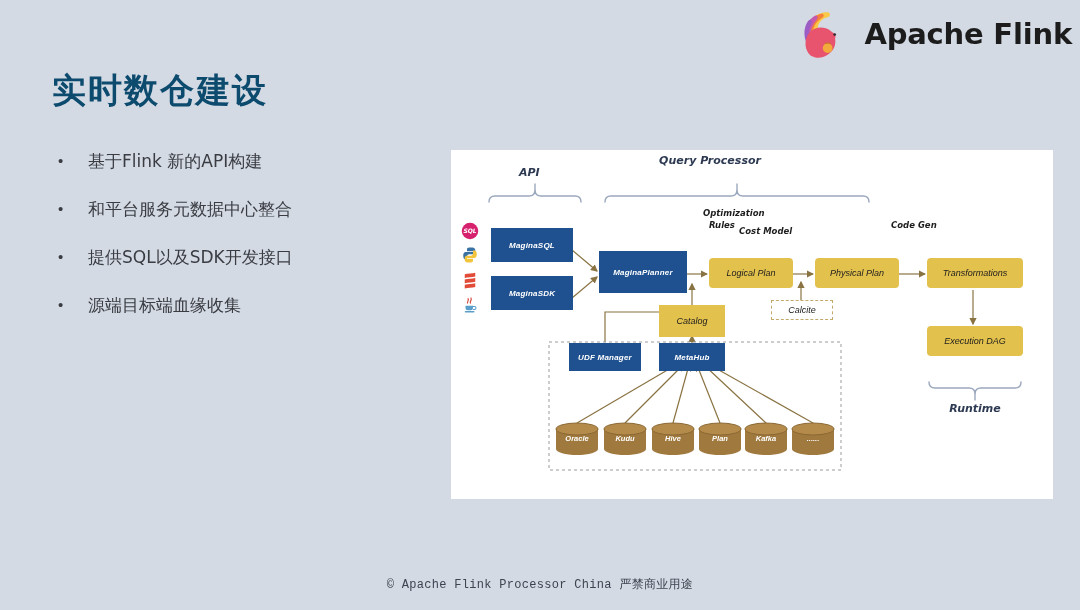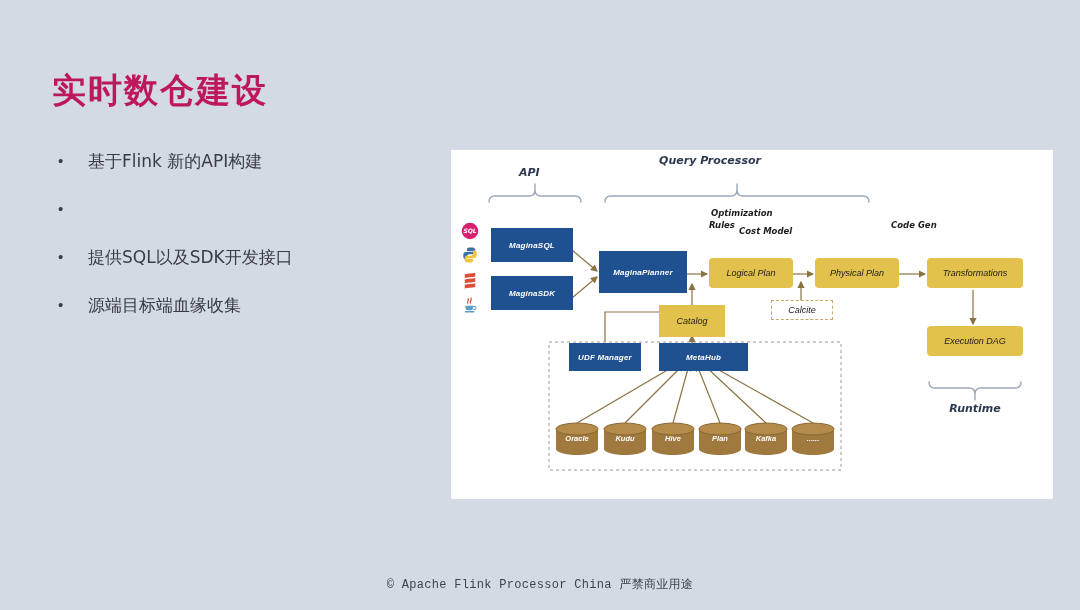--- a/index.html
+++ b/index.html
@@ -15,21 +15,21 @@
   .brand{position:absolute;top:8px;right:8px;display:flex;align-items:center;gap:10px;}
   .brand-logo{width:56px;height:52px;display:block;}
   .brand-text{
     font-size:29px;font-weight:bold;color:#1c1c1c;letter-spacing:-0.2px;
     font-family:"DejaVu Sans",sans-serif;
   }
 
   
   .title{
     position:absolute;left:52px;top:68px;
-    font-size:34px;font-weight:bold;color:#be185d;
+    font-size:34px;font-weight:bold;color:#0c4a6e;
     letter-spacing:2px;
     font-family:"DejaVu Sans",sans-serif;
   }
 
   
   .bullets{position:absolute;left:58px;top:148px;width:380px;}
   .bullet{display:flex;align-items:flex-start;margin-bottom:22px;}
   .bullet-dot{
     width:14px;flex:0 0 14px;color:#3a3c42;font-size:15px;line-height:26px;text-align:left;
   }
@@ -81,30 +81,45 @@
     font-family:"Liberation Mono","DejaVu Sans Mono",monospace;
     font-size:12px;color:#3d4350;letter-spacing:.3px;
   }
   .footer .cn{font-family:"DejaVu Sans",sans-serif;}
 </style>
 </head>
 <body>
 
 <div class="slide">
 
+  <div class="brand">
+    <svg class="brand-logo" viewBox="0 0 100 96">
+      <path d="M18 34c4-18 22-27 34-26 8 1 6 8 1 9-9 2-14 7-17 14-2 6-2 12-1 17z" fill="#f9c846"></path>
+      <path d="M14 42c1-16 14-28 26-31 6-2 8 4 3 7-10 6-15 14-17 24-1 5-1 10 0 14z" fill="#f4803c"></path>
+      <path d="M12 52c-2-16 6-31 16-37 5-3 9 1 5 6-8 9-12 19-12 30 0 5 1 9 2 13z" fill="#c35ab0"></path>
+      <path d="M13 62c-5-14-3-29 4-38 4-5 9-2 6 4-5 11-6 22-4 32z" fill="#9b5cc4"></path>
+      <path d="M22 88c-12-10-13-30-3-42 9-11 27-13 38-5 10 7 13 21 8 32-6 13-22 22-36 18z" fill="#e8536d"></path>
+      <path d="M54 45c5-2 11 0 13 5 2 6-2 11-7 12-6 1-11-3-11-9 0-4 2-7 5-8z" fill="#e8536d"></path>
+      <circle cx="66" cy="49" r="2.6" fill="#3b2a2f"></circle>
+      <path d="M44 74c0-5 4-9 9-9s9 4 9 9-4 9-9 9-9-4-9-9z" fill="#f4a93c"></path>
+      <path d="M48 66c2-2 8-2 10 0" stroke="#c57a22" stroke-width="2" fill="none"></path>
+    </svg>
+    <div class="brand-text">Apache Flink</div>
+  </div>
 
   <div class="title">实时数仓建设</div>
 
   <div class="bullets">
     <div class="bullet">
       <div class="bullet-dot">•</div>
       <div class="bullet-txt">基于Flink 新的API构建</div>
     </div>
     <div class="bullet">
       <div class="bullet-dot">•</div>
+      <div class="bullet-txt">和平台服务元数据中心整合</div>
     </div>
     <div class="bullet">
       <div class="bullet-dot">•</div>
       <div class="bullet-txt">提供SQL以及SDK开发接口</div>
     </div>
     <div class="bullet">
       <div class="bullet-dot">•</div>
       <div class="bullet-txt">源端目标端血缘收集</div>
     </div>
   </div>
@@ -154,21 +169,21 @@
           <path d="M286,40 L286,34"></path>
           <path d="M478,232 q0,6 6,6 L518,238 q6,0 6,6 q0,-6 6,-6 L564,238 q6,0 6,-6"></path>
           <path d="M524,244 L524,250"></path>
         </g>
       </svg>
 
       <div class="grp-label" style="left:68px;top:16px;">API</div>
       <div class="grp-label" style="left:237px;top:4px;transform:translateX(-50%);margin-left:22px;">Query Processor</div>
       <div class="grp-label" style="left:524px;top:252px;transform:translateX(-50%);">Runtime</div>
 
-      <div class="ann" style="left:260px;top:58px;">Optimization</div>
+      <div class="ann" style="left:252px;top:58px;">Optimization</div>
       <div class="ann" style="left:258px;top:70px;">Rules</div>
       <div class="ann" style="left:288px;top:76px;">Cost Model</div>
       <div class="ann" style="left:440px;top:70px;">Code Gen</div>
 
       <svg class="ico" style="left:10px;top:72px;" viewBox="0 0 24 24">
         <circle cx="12" cy="12" r="11" fill="#d6216f"></circle>
         <text x="12" y="15" font-size="8" fill="#fff" text-anchor="middle" font-family="DejaVu Sans, sans-serif" font-weight="bold">SQL</text>
       </svg>
       <svg class="ico" style="left:10px;top:96px;" viewBox="0 0 24 24">
         <path d="M12 2c-4 0-4 2-4 2v3h8v1H6s-3 0-3 5 3 5 3 5h2V14s0-3 3-3h5s3 0 3-3V5s0-3-5-3z" fill="#3b72a4"></path>
@@ -192,21 +207,21 @@
       </div>
       <div class="node n-blue" style="left:40px;top:78px;width:82px;height:34px;">
         <span>MaginaSQL</span>
       </div>
       <div class="node n-blue" style="left:148px;top:101px;width:88px;height:42px;">
         <span>MaginaPlanner</span>
       </div>
       <div class="node n-blue" style="left:118px;top:193px;width:72px;height:28px;">
         <span>UDF Manager</span>
       </div>
-      <div class="node n-blue" style="left:208px;top:193px;width:89px;height:28px;">
+      <div class="node n-blue" style="left:208px;top:193px;width:66px;height:28px;">
         <span>MetaHub</span>
       </div>
 
       <div class="node n-gold" style="left:258px;top:108px;width:84px;height:30px;">
         <span>Logical Plan</span>
       </div>
       <div class="node n-gold" style="left:364px;top:108px;width:84px;height:30px;">
         <span>Physical Plan</span>
       </div>
       <div class="node n-gold" style="left:476px;top:108px;width:96px;height:30px;">

